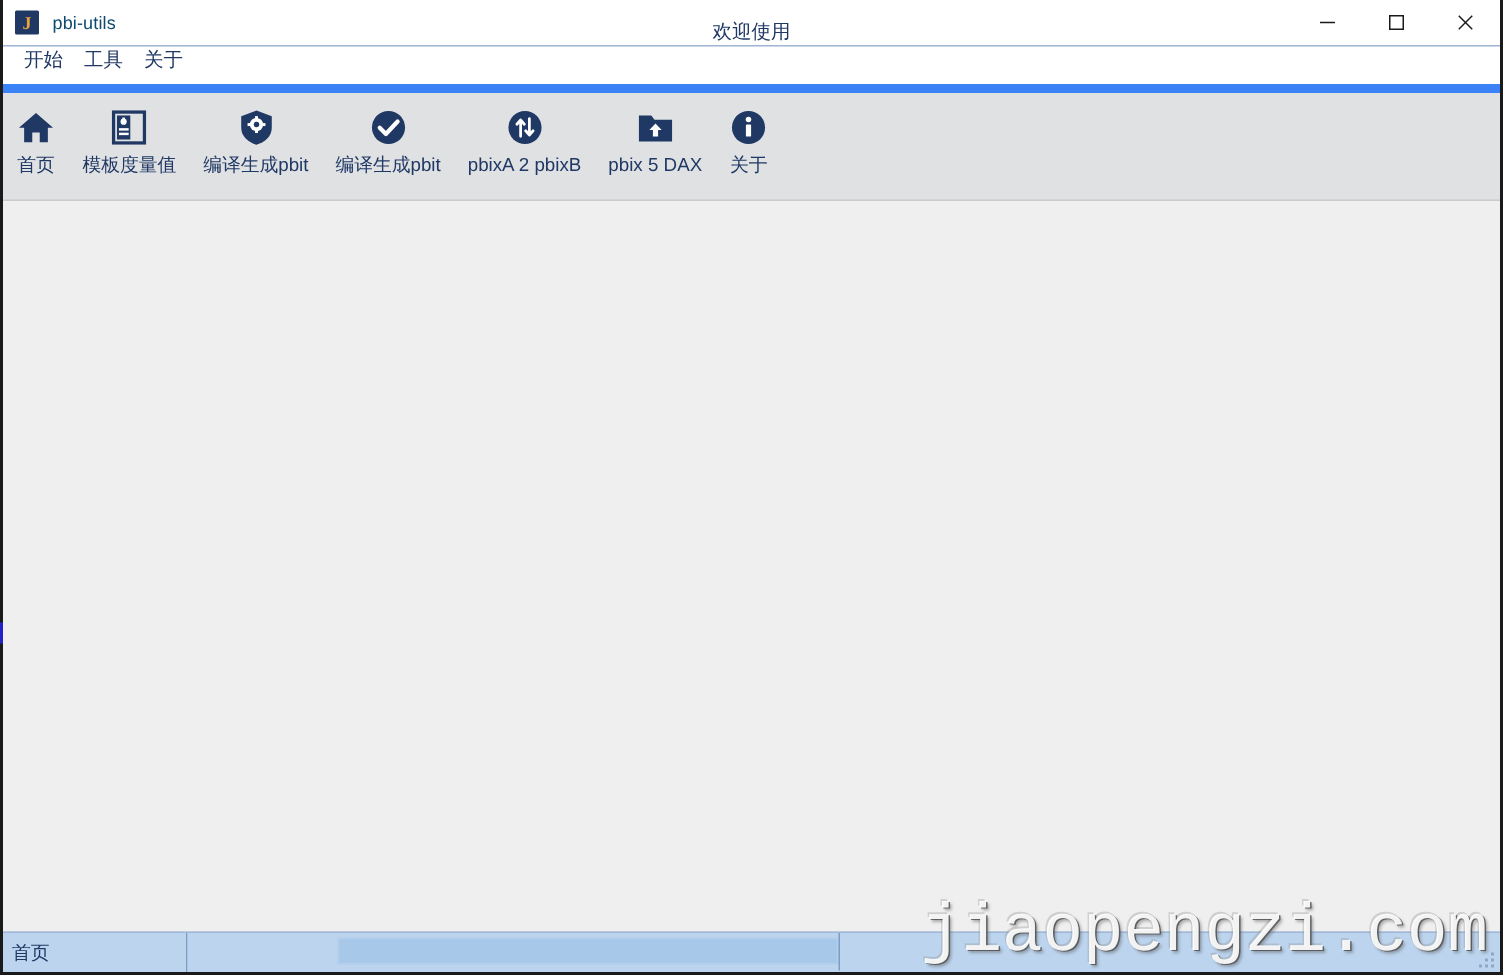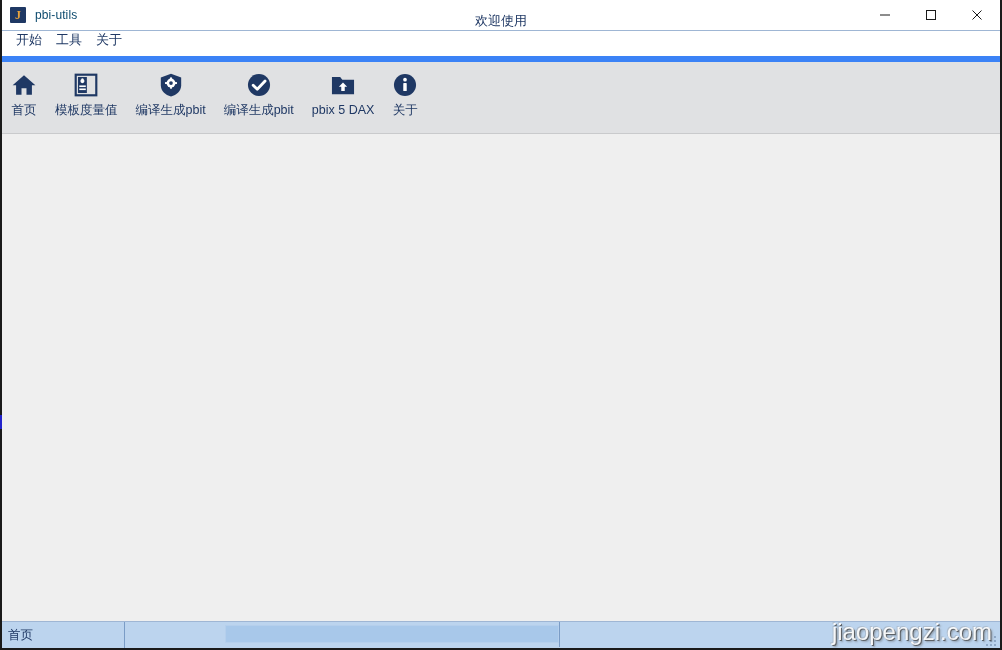--- a/index.html
+++ b/index.html
@@ -212,22 +212,22 @@
     bottom: 1px;
     width: 13px;
     height: 13px;
   }
 
   
   #watermark {
     position: absolute;
     right: 8px;
     bottom: 4px;
-    font-size: 24px;
-    font-family: Liberation Sans, sans-serif;
+    font-size: 45px;
+    font-family: Liberation Mono, monospace;
     color: rgba(255,255,255,0.92);
     text-shadow:
        1px 1px 0 rgba(70,70,70,0.75),
        2px 2px 2px rgba(90,90,90,0.45),
       -1px -1px 0 rgba(150,150,150,0.35);
     letter-spacing: 0px;
     pointer-events: none;
     white-space: nowrap;
     line-height: 1;
   }
@@ -319,20 +319,30 @@
     <button class="tool-btn">
       <span class="tool-icon">
         <svg width="26" height="26" viewBox="0 0 24 24">
           <circle cx="12" cy="12" r="10.2" fill="#1f3864"></circle>
           <path d="M6.6 12.2 L10.4 16.0 L17.6 8.3" fill="none" stroke="#ffffff" stroke-width="2.6" stroke-linecap="round" stroke-linejoin="round"></path>
         </svg>
       </span>
       <span class="tool-label">编译生成pbit</span>
     </button>
 
+    <button class="tool-btn">
+      <span class="tool-icon">
+        <svg width="26" height="26" viewBox="0 0 24 24">
+          <circle cx="12" cy="12" r="10.2" fill="#1f3864"></circle>
+          <path d="M9.3 17.4 V7.4 M9.3 7.4 L7.0 10.0 M9.3 7.4 L11.6 10.0" fill="none" stroke="#ffffff" stroke-width="1.7" stroke-linecap="round" stroke-linejoin="round"></path>
+          <path d="M14.7 6.6 V16.6 M14.7 16.6 L12.4 14.0 M14.7 16.6 L17.0 14.0" fill="none" stroke="#ffffff" stroke-width="1.7" stroke-linecap="round" stroke-linejoin="round"></path>
+        </svg>
+      </span>
+      <span class="tool-label">pbixA 2 pbixB</span>
+    </button>
 
     <button class="tool-btn">
       <span class="tool-icon">
         <svg width="26" height="26" viewBox="0 0 24 24">
           <path d="M1.8 4.6 h7.6 l2.0 2.6 h10.8 v13.4 h-20.4 z" fill="#1f3864"></path>
           <path d="M12 9.6 L15.8 13.6 h-2.2 v3.9 h-3.2 v-3.9 h-2.2 Z" fill="#ffffff"></path>
         </svg>
       </span>
       <span class="tool-label">pbix 5 DAX</span>
     </button>

